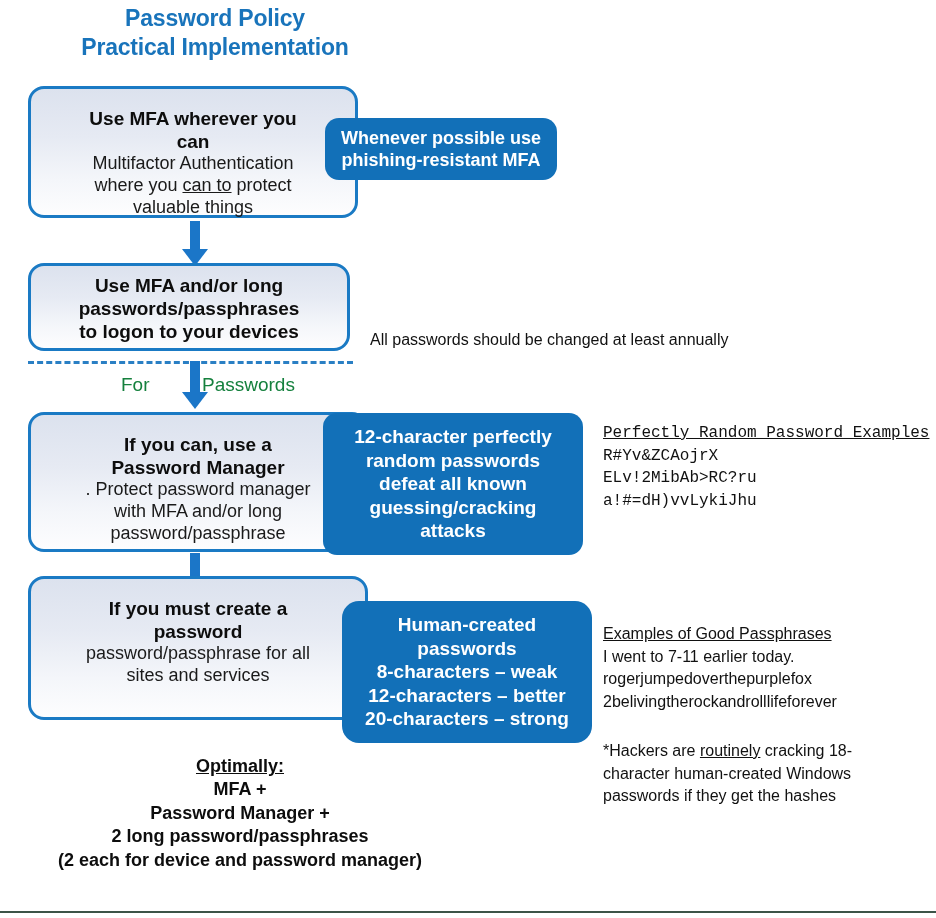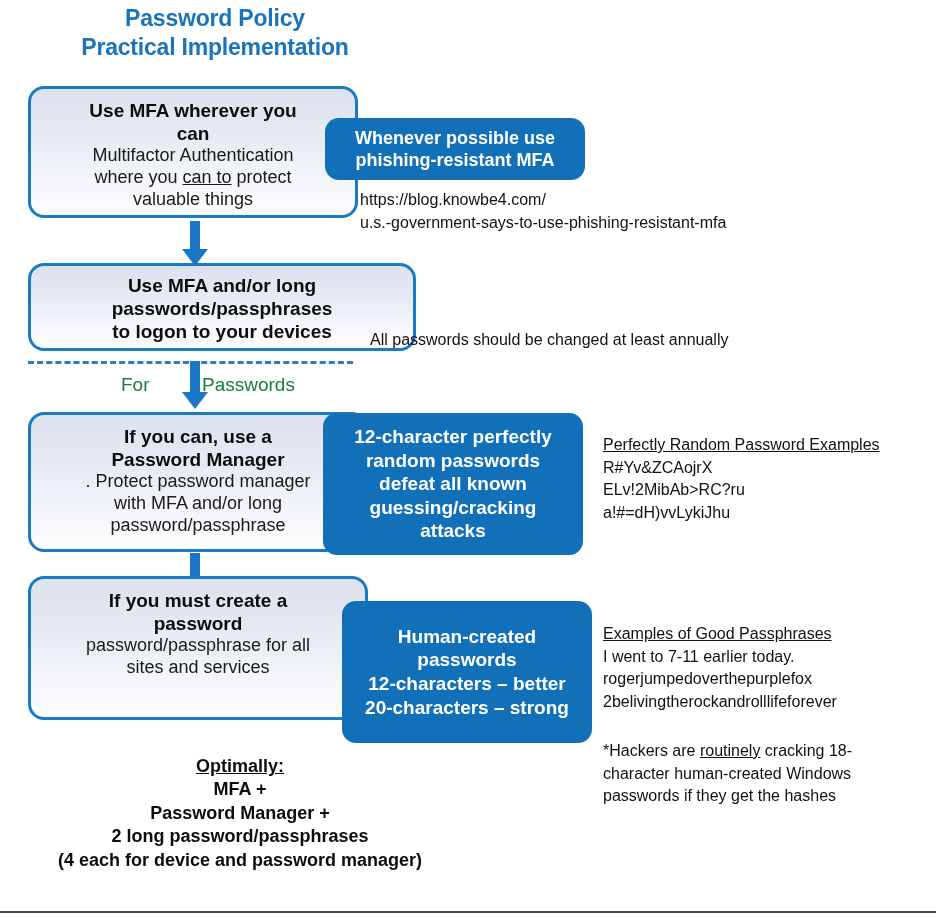--- a/index.html
+++ b/index.html
@@ -37,21 +37,21 @@
   .title-line { display: block; }
 
   
   .lightbox {
     position: absolute;
     box-sizing: border-box;
     border: 3px solid #1a7ac4;
     border-radius: 16px;
     background: linear-gradient(to bottom, #dce2ee 0%, #e6eaf3 38%, #f4f6fa 72%, #fdfdfe 100%);
     text-align: center;
-    padding: 10px 8px;
+    padding: 18px 8px;
     z-index: 2;
   }
   .lightbox .hdr {
     font-weight: bold;
     font-size: 19px;
     line-height: 1.22;
     color: #0d0d0d;
     display: block;
   }
   .lightbox .body {
@@ -165,36 +165,32 @@
   </div>
 
   <div class="lightbox" style="left:28px; top:86px; width:330px; height:132px;">
     <span class="hdr">Use MFA wherever you</span>
     <span class="hdr">can</span>
     <span class="body">Multifactor Authentication</span>
     <span class="body"><span>where you </span><u>can to</u><span> protect</span></span>
     <span class="body">valuable things</span>
   </div>
 
-  <div class="bluebox" style="left:325px; top:118px; width:260px; height:62px; font-size:18px; padding:16px 12px;">
+  <div class="bluebox" style="left:325px; top:118px; width:232px; height:62px; font-size:18px; padding:16px 12px;">
     <span class="bl">Whenever possible use</span>
     <span class="bl">phishing-resistant MFA</span>
   </div>
 
-  <div class="note" style="left:360px; top:189px; width:560px;">
-    <span class="ln">https://blog.knowbe4.com/</span>
-    <span class="ln">u.s.-government-says-to-use-phishing-resistant-mfa</span>
-  </div>
 
   <div class="arrow" style="left:178px; top:221px; width:34px; height:45px;">
     <div class="shaft" style="height:30px;"></div>
     <div class="head"></div>
   </div>
 
-  <div class="lightbox" style="left:28px; top:263px; width:388px; height:88px; padding-top:8px;">
+  <div class="lightbox" style="left:28px; top:263px; width:322px; height:88px; padding-top:8px;">
     <span class="hdr">Use MFA and/or long</span>
     <span class="hdr">passwords/passphrases</span>
     <span class="hdr">to logon to your devices</span>
   </div>
 
   <div class="note" style="left:370px; top:329px; width:520px;">
     <span class="ln">All passwords should be changed at least annually</span>
   </div>
 
   <div class="dashed" style="left:28px; top:361px; width:325px;"></div>
@@ -220,42 +216,43 @@
   </div>
 
   <div class="bluebox" style="left:323px; top:413px; width:260px; height:142px; font-size:19px; padding:0 10px;">
     <span class="bl">12-character perfectly</span>
     <span class="bl">random passwords</span>
     <span class="bl">defeat all known</span>
     <span class="bl">guessing/cracking</span>
     <span class="bl">attacks</span>
   </div>
 
-  <div class="note" style="left:603px; top:434px; width:330px;">
+  <div class="note" style="left:603px; top:422px; width:330px;font-family:Liberation Mono, monospace;">
     <span class="ln"><u>Perfectly Random Password Examples</u></span>
     <span class="ln">R#Yv&amp;ZCAojrX</span>
     <span class="ln">ELv!2MibAb&gt;RC?ru</span>
     <span class="ln">a!#=dH)vvLykiJhu</span>
   </div>
 
   <div class="arrow" style="left:178px; top:553px; width:34px; height:48px;">
     <div class="shaft" style="height:33px;"></div>
     <div class="head"></div>
   </div>
 
   <div class="lightbox" style="left:28px; top:576px; width:340px; height:144px;">
     <span class="hdr">If you must create a</span>
     <span class="hdr">password</span>
     <span class="body">password/passphrase for all</span>
     <span class="body">sites and services</span>
   </div>
 
-  <div class="bluebox" style="left:342px; top:601px; width:250px; height:142px; font-size:19px; padding:0 23px;">
+  <div class="bluebox" style="left:342px; top:601px; width:250px; height:142px; font-size:19px; padding:0 23px;border-radius:17px;">
     <span class="bl">Human-created</span>
     <span class="bl">passwords</span>
+    <span class="bl">8-characters – weak</span>
     <span class="bl">12-characters – better</span>
     <span class="bl">20-characters –  strong</span>
   </div>
 
   <div class="note" style="left:603px; top:623px; width:330px;">
     <span class="ln"><u>Examples of Good Passphrases</u></span>
     <span class="ln">I went to 7-11 earlier today.</span>
     <span class="ln">rogerjumpedoverthepurplefox</span>
     <span class="ln">2belivingtherockandrolllifeforever</span>
   </div>
@@ -264,18 +261,18 @@
     <span class="ln"><span>*Hackers are </span><u>routinely</u><span> cracking 18-</span></span>
     <span class="ln">character human-created Windows</span>
     <span class="ln">passwords if they get the hashes</span>
   </div>
 
   <div class="optimally" style="left:0px; top:755px; width:480px;">
     <span class="ln u">Optimally:</span>
     <span class="ln reg">MFA +</span>
     <span class="ln reg">Password Manager  +</span>
     <span class="ln reg">2 long password/passphrases</span>
-    <span class="ln reg">(4 each for device and password manager)</span>
+    <span class="ln reg">(2 each for device and password manager)</span>
   </div>
 
   <div class="footer-rule"></div>
 
 </div>
 
 </body></html>

